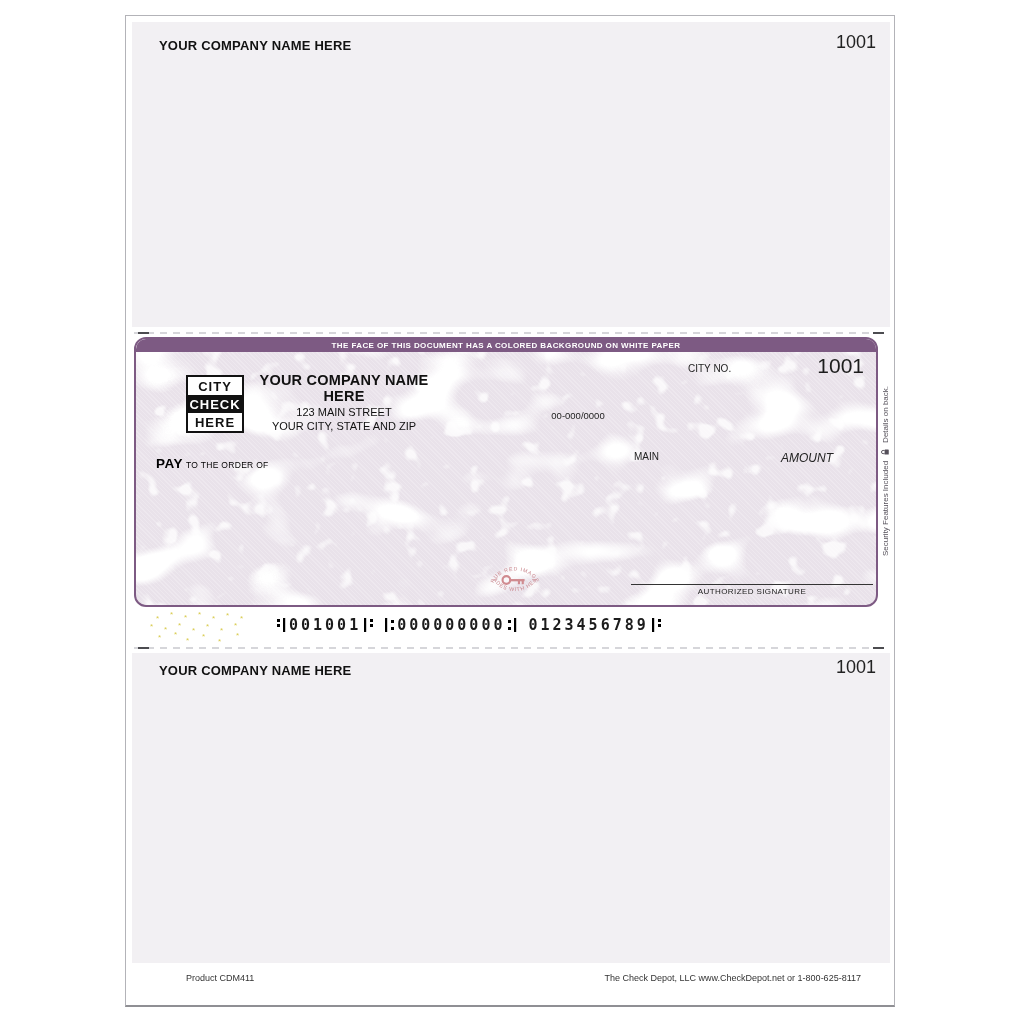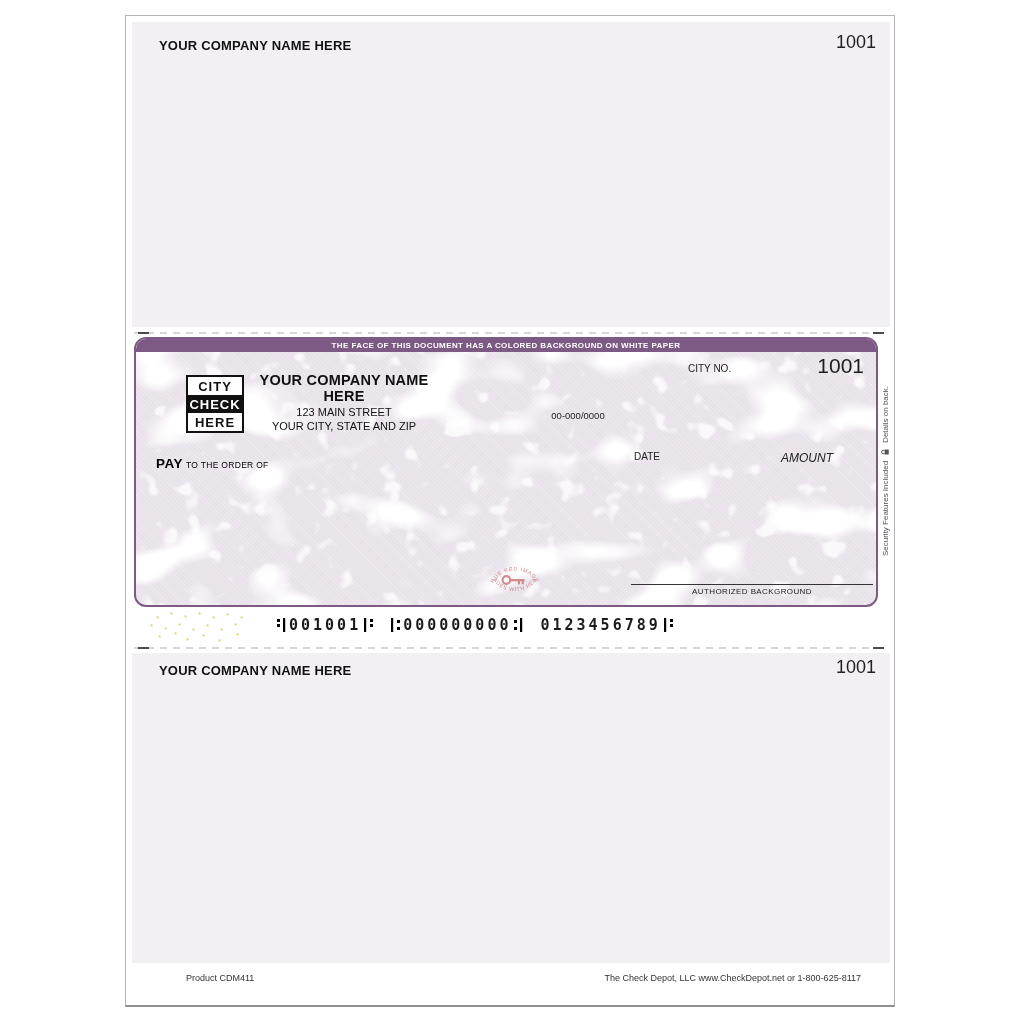--- a/index.html
+++ b/index.html
@@ -57,21 +57,21 @@
     font-size:8px;letter-spacing:.4px;color:#222;}
 
   
   .side-note{position:absolute;left:759px;top:455px;transform:translate(-50%,-50%) rotate(-90deg);
     white-space:nowrap;display:flex;align-items:center;gap:5px;font-size:8px;color:#55505a;}
 
   
   .micr-row{position:absolute;left:0;top:594px;width:770px;height:32px;}
   .speckles{position:absolute;left:18px;top:0;width:110px;height:32px;}
   .speckle{position:absolute;font-size:8px;color:var(--speckle-yellow,#ddcf52);}
-  .micr-line{position:absolute;left:150px;top:6px;display:flex;align-items:center;gap:16px;
+  .micr-line{position:absolute;left:150px;top:6px;display:flex;align-items:center;gap:10px;
     font-family:"DejaVu Sans Mono","Liberation Mono",monospace;font-weight:bold;
     font-size:15px;letter-spacing:3px;color:var(--micr-black,#1c1c1c);}
   .micr-group{display:flex;align-items:center;gap:2px;}
   .micr-sym{display:inline-block;margin:0 1px;}
 
   
   .footer-product{position:absolute;left:33px;top:957px;font-size:9px;color:#333;margin-left:27px;}
   .footer-vendor{position:absolute;right:33px;top:957px;font-size:9px;color:#333;}
 </style>
 </head>
@@ -120,21 +120,21 @@
       <div class="company-name">YOUR COMPANY NAME HERE</div>
       <div class="company-addr">123 MAIN STREET</div>
       <div class="company-addr">YOUR CITY, STATE AND ZIP</div>
     </div>
 
     <div class="fraction">00-000/0000</div>
 
     <div class="pay-line">
       <span class="pay-label">PAY</span><span class="pay-sub">TO THE ORDER OF</span>
     </div>
-    <div class="date-label">DATE</div>
+    <div class="date-label">MAIN</div>
     <div class="amount-label">AMOUNT</div>
 
     <div class="heat-seal">
       <svg viewBox="0 0 60 48" width="58" height="46">
         <defs>
           <path id="arcTop" d="M8,27 A23,18 0 0 1 52,27" fill="none"></path>
           <path id="arcBot" d="M7,22 A24,19 0 0 0 53,22" fill="none"></path>
         </defs>
         <text font-size="5.5" fill="#c9858c" letter-spacing="0.8" font-family="Liberation Sans, sans-serif">
           <textPath href="#arcTop" startOffset="50%" text-anchor="middle">RUB RED IMAGE</textPath>
@@ -145,21 +145,21 @@
         <g fill="#d08b90" stroke="#d08b90">
           <circle cx="21" cy="24" r="4" fill="none" stroke-width="2.2"></circle>
           <rect x="25" y="23" width="15" height="2.4" stroke="none"></rect>
           <rect x="33" y="25" width="2.2" height="3.4" stroke="none"></rect>
           <rect x="37" y="25" width="2.2" height="3.4" stroke="none"></rect>
         </g>
       </svg>
     </div>
 
     <div class="sig-line"></div>
-    <div class="sig-label">AUTHORIZED BACKGROUND</div>
+    <div class="sig-label">AUTHORIZED SIGNATURE</div>
   </div>
 
   <div class="side-note">
     <span>Security Features Included</span>
     <svg width="8" height="10" viewBox="0 0 10 12">
       <path d="M3 5.5 V3.6 a2 2 0 0 1 4 0 V5.5" fill="none" stroke="#55505a" stroke-width="1.2"></path>
       <rect x="1.8" y="5.5" width="6.4" height="5.2" rx="0.6" fill="#55505a"></rect>
     </svg>
     <span>Details on back.</span>
   </div>

